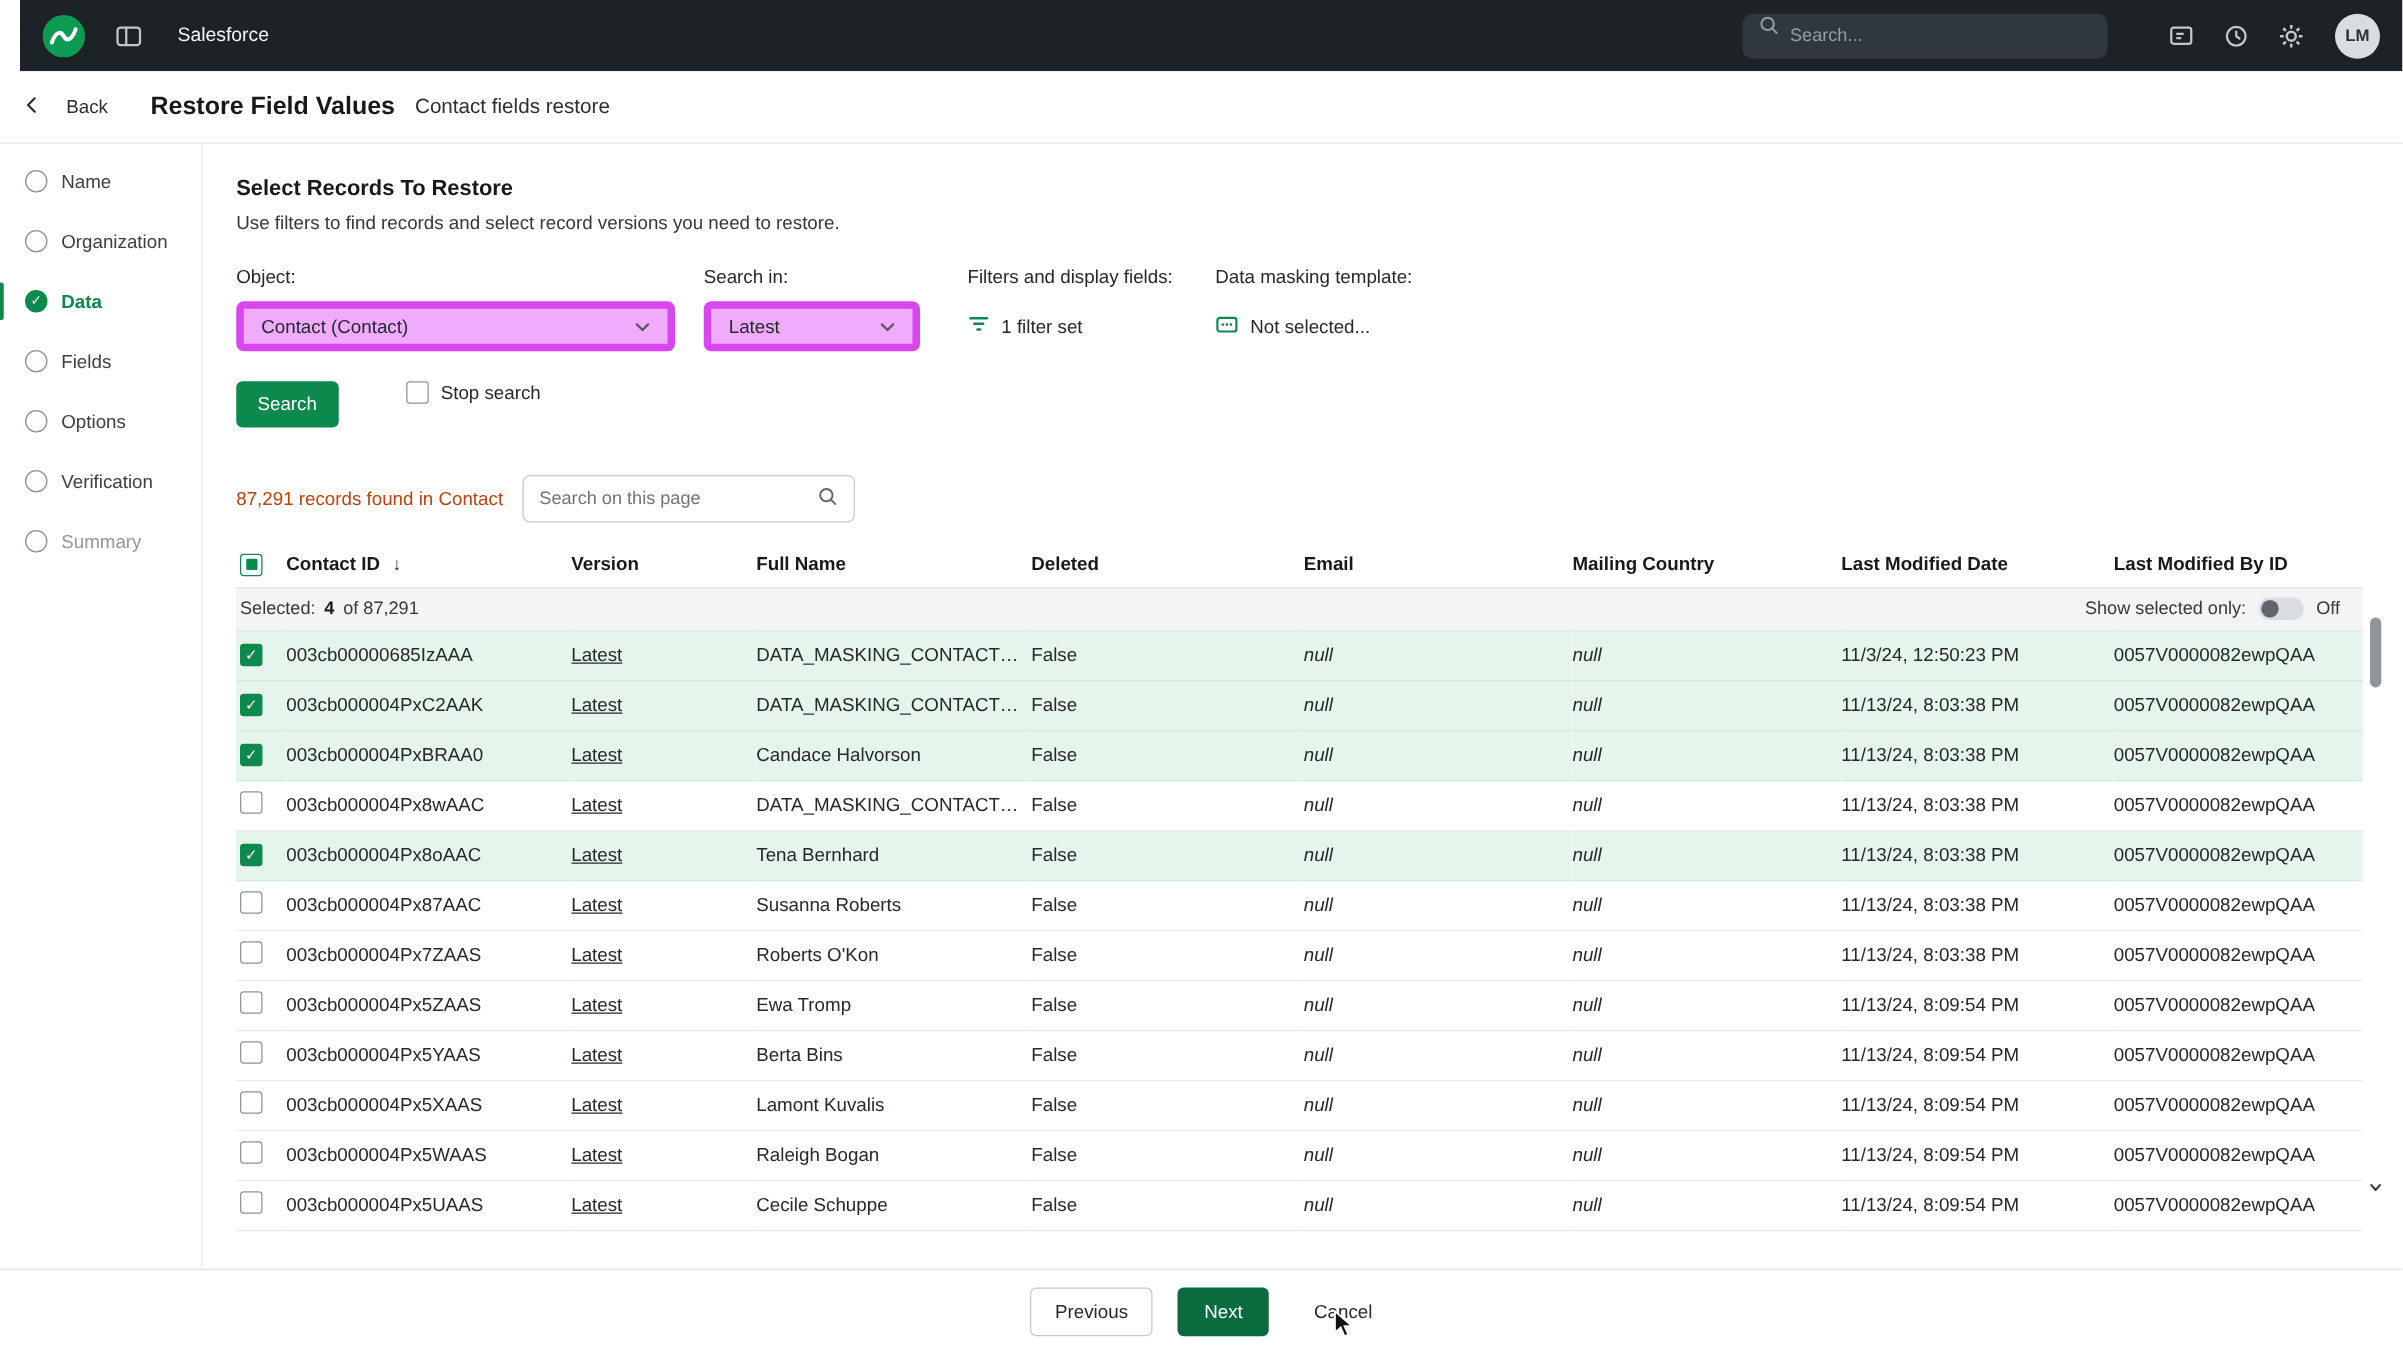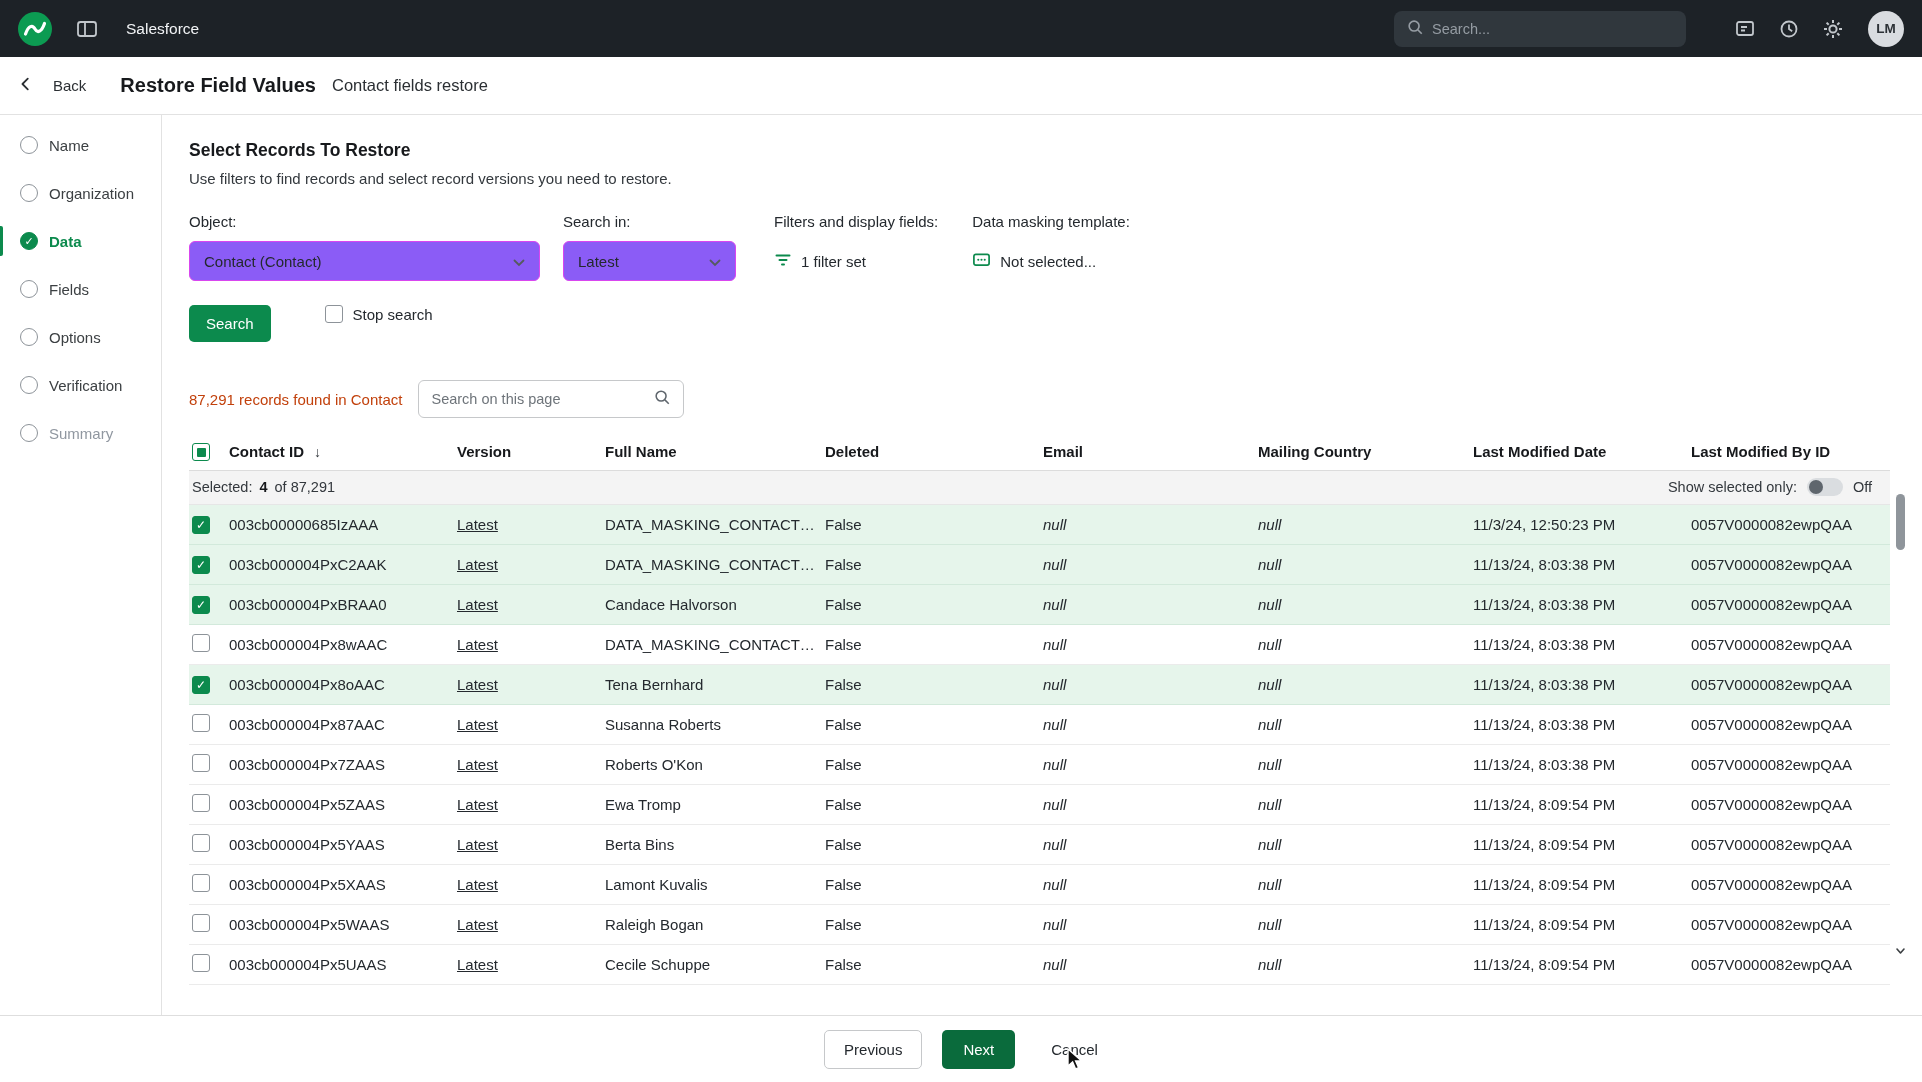--- a/index.html
+++ b/index.html
@@ -5,30 +5,30 @@
   * { margin:0; padding:0; box-sizing:border-box; }
   html,body { width:1922px; height:1082px; }
   body {
     font-family:"Liberation Sans", sans-serif;
     background:#ffffff; color:#24292e;
     position:relative; overflow:hidden;
   }
 
   
   .topbar {
-    position:absolute; top:0; left:0; right:0; height:57px;
+    position:absolute; top:0; left:16px; right:0; height:57px;
     background:#1d2227; display:flex; align-items:center; padding:0 18px;
   }
   .logo { width:34px; height:34px; flex:0 0 auto; }
   .panel-icon { margin-left:24px; display:flex; align-items:center; }
   .app-label { margin-left:28px; color:#f2f4f6; font-size:15.5px; }
   .topbar-spacer { flex:1; }
   .topbar-search {
     width:292px; height:36px; background:#30373d; border-radius:8px;
-    display:flex; align-items:center; padding:0 12px; gap:8px; margin-right:26px;
+    display:flex; padding:0 12px; gap:8px; margin-right:26px;
   }
   .topbar-search input {
     background:transparent; border:none; outline:none; color:#cfd4d9;
     font-size:14.5px; width:100%; font-family:inherit;
   }
   .topbar-search input::placeholder { color:#959ca3; }
   .tb-iconbtn { margin-left:22px; display:flex; align-items:center; cursor:pointer; }
   .avatar {
     margin-left:24px; width:36px; height:36px; border-radius:50%;
     background:#d9dce0; color:#2c3136; font-size:13.5px; font-weight:bold;
@@ -63,21 +63,21 @@
 
   
   .main { position:absolute; top:115px; left:162px; right:0; bottom:67px; background:#fff; padding:25px 0 0 27px; }
   .section-title { font-size:17.5px; font-weight:bold; color:#17191c; }
   .section-desc { margin-top:9px; font-size:15px; color:#33383d; }
 
   .form-row { margin-top:26px; display:flex; align-items:flex-start; }
   .fgroup { display:flex; flex-direction:column; }
   .fgroup .flabel { font-size:15px; color:#24292e; margin-bottom:11px; }
   .select {
-    height:40px; border:1px solid #d946ef; border-radius:6px; background:#8b5cf6;
+    height:40px; border:6px solid #d946ef; border-radius:6px; background:#f0abfc;
     display:flex; align-items:center; justify-content:space-between;
     padding:0 14px; font-size:15px; color:#24292e; cursor:pointer;
   }
   .g-object { width:351px; }
   .g-searchin { width:173px; margin-left:23px; }
   .g-filters { margin-left:38px; }
   .g-masking { margin-left:34px; }
   .icon-link { display:flex; align-items:center; gap:9px; height:40px; cursor:pointer; font-size:15px; color:#24292e; }
 
   .search-row { margin-top:24px; display:flex; align-items:flex-start;gap:16px; }

